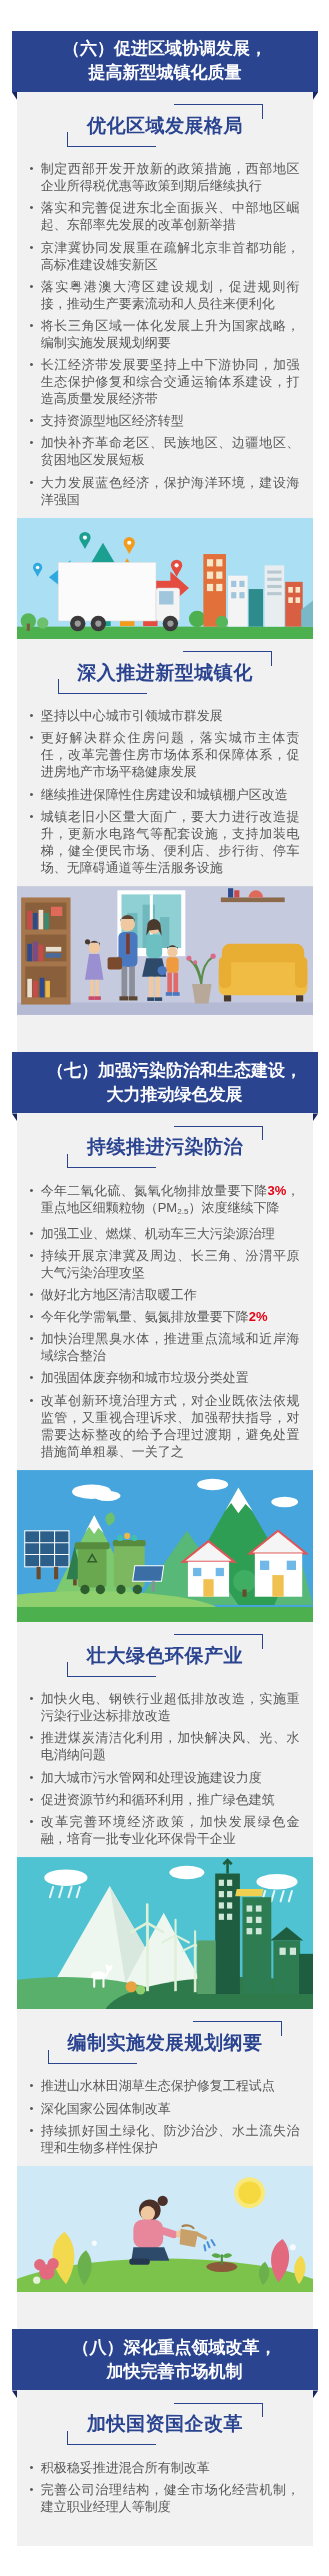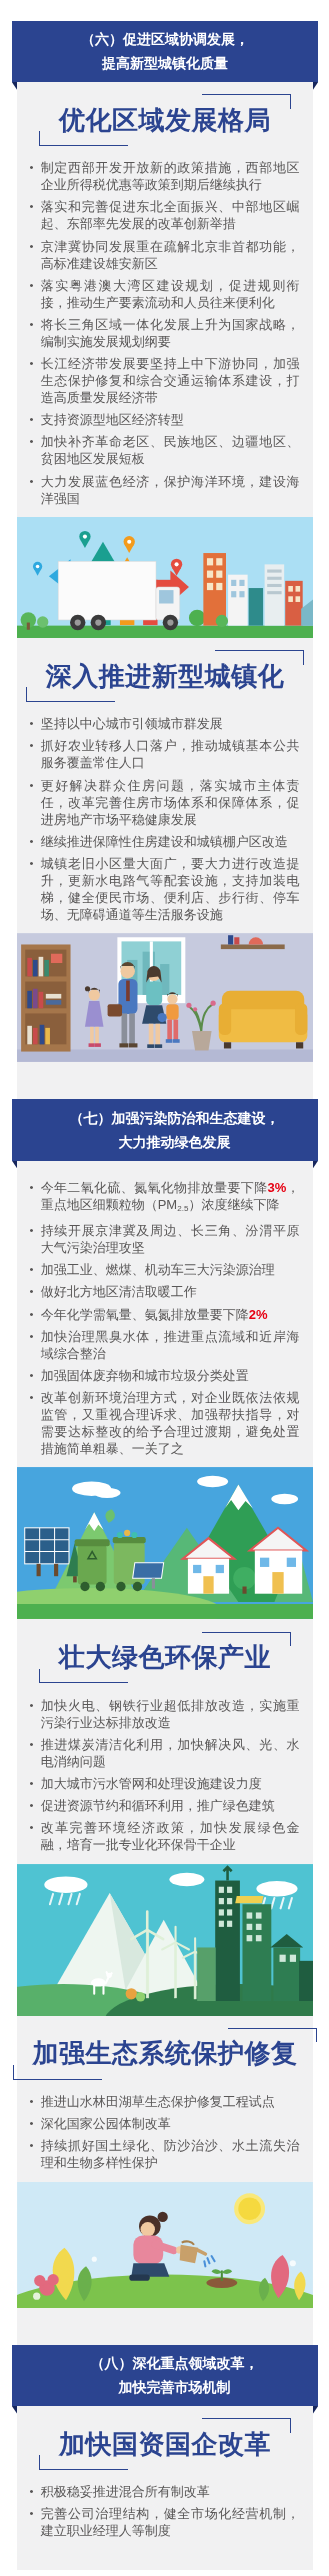--- a/index.html
+++ b/index.html
@@ -2,31 +2,31 @@
 <html style="font-size:8.2px"><head>
 <meta charset="utf-8">
 <style>
   html,body{margin:0;padding:0;}
   body{width:330px;height:3113px;overflow:hidden;background:#ffffff;
        font-family:"Liberation Sans","DejaVu Sans",sans-serif;}
   .page{padding-top:20.6px;}
   .content{margin:0 17px;background:#f1f1f2;padding-bottom:20.6px;}
 
   
-  .banner{position:relative;margin:0 -5.2px;background:#2b4490;color:#fff;
-          text-align:center;padding:6.7px 5.2px;font-weight:bold;font-size:14px;line-height:24px;}
+  .banner{position:relative;margin:10px -5.2px;background:#2b4490;color:#fff;
+          text-align:center;padding:6.7px 5.2px;font-weight:bold;font-size:17px;line-height:24px;}
   .banner .fold-l{position:absolute;left:0;top:100%;width:5.2px;height:7.7px;background:#16265c;
           -webkit-clip-path:polygon(0 0,100% 0,100% 100%);clip-path:polygon(0 0,100% 0,100% 100%);}
   .banner .fold-r{position:absolute;right:0;top:100%;width:5.2px;height:7.7px;background:#16265c;
           -webkit-clip-path:polygon(0 0,100% 0,0 100%);clip-path:polygon(0 0,100% 0,0 100%);}
   .banner.mt{margin-top:37px;padding-left:24px;}
 
   
   .sec-title{text-align:center;margin:17.5px 0 0 0;}
-  .tw{position:relative;display:inline-block;font-size:26px;font-weight:bold;color:#2b4490;
+  .tw{position:relative;display:inline-block;font-size:19px;font-weight:bold;color:#2b4490;
       padding:3.1px 4.1px;letter-spacing:0.5px;}
   .br-tr{position:absolute;top:-5.2px;right:-15.5px;width:88px;height:13.4px;
          border-top:1.5px solid #2b4490;border-right:1.5px solid #2b4490;}
   .br-bl{position:absolute;bottom:-5.2px;left:-15.5px;width:88px;height:13.4px;
          border-bottom:1.5px solid #2b4490;border-left:1.5px solid #2b4490;}
 
   
   ul.bullets{list-style:none;margin:18.5px 0 10.3px 0;padding:0 13.4px 0 12.4px;}
   ul.bullets li{position:relative;padding-left:11.3px;margin-bottom:5.2px;
       font-size:13px;line-height:17px;color:#595757;text-align:justify;}
@@ -154,21 +154,20 @@
 
   <div class="sec-title">
     <span class="tw"><span>深入推进新型城镇化</span>
       <i class="br-tr"></i>
       <i class="br-bl"></i>
     </span>
   </div>
   <ul class="bullets">
 
   <li><span><span>坚持以中心城市引领城市群发展</span></span></li>
-        <li><span><span>抓好农业转移人口落户，推动城镇基本公共服务覆盖常住人口</span></span></li>
         <li><span><span>更好解决群众住房问题，落实城市主体责任，改革完善住房市场体系和保障体系，促进房地产市场平稳健康发展</span></span></li>
         <li><span><span>继续推进保障性住房建设和城镇棚户区改造</span></span></li>
         <li><span><span>城镇老旧小区量大面广，要大力进行改造提升，更新水电路气等配套设施，支持加装电梯，健全便民市场、便利店、步行街、停车场、无障碍通道等生活服务设施</span></span></li>
       </ul>
 
   <svg class="illu" width="296" height="129" viewBox="0 0 575 250">
     <rect width="575" height="250" fill="#c6cade"></rect>
     <rect y="226" width="575" height="24" fill="#b4b9d4"></rect>
     <g>
           <rect x="8" y="22" width="96" height="208" fill="#a5764b"></rect>
@@ -262,25 +261,31 @@
         </g>
   </svg>
 
   <div class="banner mt">
     <div>（七）加强污染防治和生态建设，</div>
     <div>大力推动绿色发展</div>
     <span class="fold-l"></span>
     <span class="fold-r"></span>
   </div>
 
+  <div class="sec-title">
+    <span class="tw"><span>持续推进污染防治</span>
+      <i class="br-tr"></i>
+      <i class="br-bl"></i>
+    </span>
+  </div>
   <ul class="bullets">
 
   <li><span><span>今年二氧化硫、氮氧化物排放量要下降</span><span class="red">3%</span><span>，重点地区细颗粒物（PM</span><span class="sub">2.5</span><span>）浓度继续下降</span></span></li>
+        <li><span><span>加强工业、燃煤、机动车三大污染源治理</span></span></li>
         <li><span><span>持续开展京津冀及周边、长三角、汾渭平原大气污染治理攻坚</span></span></li>
-        <li><span><span>加强工业、燃煤、机动车三大污染源治理</span></span></li>
         <li><span><span>做好北方地区清洁取暖工作</span></span></li>
         <li><span><span>今年化学需氧量、氨氮排放量要下降</span><span class="red">2%</span></span></li>
         <li><span><span>加快治理黑臭水体，推进重点流域和近岸海域综合整治</span></span></li>
         <li><span><span>加强固体废弃物和城市垃圾分类处置</span></span></li>
         <li><span><span>改革创新环境治理方式，对企业既依法依规监管，又重视合理诉求、加强帮扶指导，对需要达标整改的给予合理过渡期，避免处置措施简单粗暴、一关了之</span></span></li>
       </ul>
 
   <svg class="illu" width="296" height="152" viewBox="0 0 575 295">
     <rect width="575" height="295" fill="#47a5de"></rect>
     <ellipse cx="145" cy="42" rx="38" ry="14" fill="#fff"></ellipse>
@@ -408,21 +413,21 @@
     <g stroke="#ffffff" stroke-width="4" stroke-linecap="round">
           <path d="M150,252 L150,232 M168,252 L168,232 M146,232 L172,232 M172,232 L178,220 M178,220 L174,210 M178,220 L184,212" fill="none"></path>
           <ellipse cx="158" cy="230" rx="14" ry="8" fill="#ffffff" stroke="none"></ellipse>
           <circle cx="179" cy="216" r="5" fill="#ffffff" stroke="none"></circle>
         </g>
     <circle cx="222" cy="252" r="11" fill="#e8a23f"></circle>
         <circle cx="240" cy="258" r="9" fill="#8fd06e"></circle>
   </svg>
 
   <div class="sec-title">
-    <span class="tw"><span>加强生态系统保护修复</span>
+    <span class="tw"><span>编制实施发展规划纲要</span>
       <i class="br-tr"></i>
       <i class="br-bl"></i>
     </span>
   </div>
   <ul class="bullets">
 
   <li><span><span>推进山水林田湖草生态保护修复工程试点</span></span></li>
         <li><span><span>深化国家公园体制改革</span></span></li>
         <li><span><span>持续抓好国土绿化、防沙治沙、水土流失治理和生物多样性保护</span></span></li>
       </ul>

